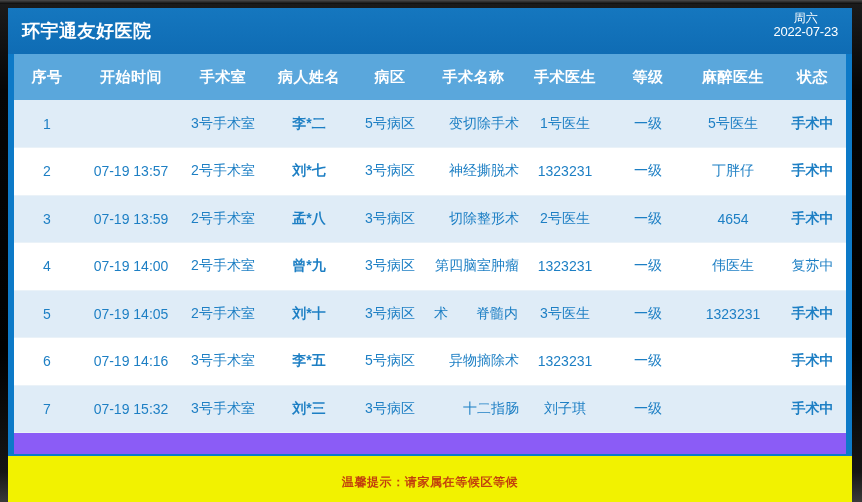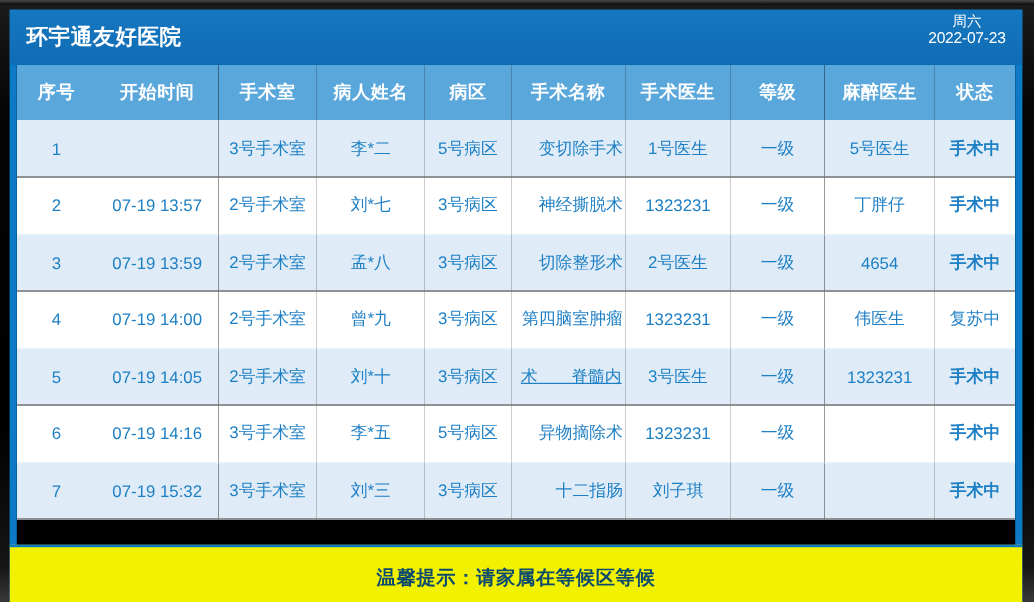--- a/index.html
+++ b/index.html
@@ -59,21 +59,21 @@
   #weekday-label { font-size: 12px; display:block; }
   #date-label { font-size: 13px; display:block; letter-spacing:-.2px; }
   #time-label { font-size: 26px; font-weight:500; letter-spacing:0px; }
 
   
   #table-wrap {
     flex: 1 1 auto;
     margin: 0 6px;
     display: flex;
     flex-direction: column;
-    background: #000000;
+    background: #8b5cf6;
     overflow: hidden;
   }
   table#surgery-table {
     width: 100%;
     border-collapse: collapse;
     table-layout: fixed;
   }
   #surgery-table thead th {
     background: #5aa7dc;
     color: #ffffff;
@@ -92,52 +92,52 @@
     white-space: nowrap;
     overflow: hidden;
     text-overflow: clip;
     border-bottom: 1px solid #eaf2f8;
   }
   #surgery-table tbody tr:nth-child(odd) td { background: #dfecf7; }
   #surgery-table tbody tr:nth-child(even) td { background: #ffffff; }
   td.status-operating { color: #e8192c; font-weight: bold; }
   td.status-recovery  { color: #22a63b; font-weight: normal; }
   td.cell-index { color:#3a8fcc; }
-  td.cell-name  { font-weight: normal; }
+  td.cell-name  { font-weight: bold; }
   td.cell-op-name { padding: 0 2px; }
 
   
   col.c0 { width: 66px; }   
   col.c1 { width: 102px; }  
   col.c2 { width: 82px; }   
   col.c3 { width: 90px; }   
   col.c4 { width: 72px; }   
   col.c5 { width: 95px; }   
   col.c6 { width: 88px; }   
   col.c7 { width: 78px; }   
   col.c8 { width: 92px; }   
   col.c9 { width: 67px; }   
 
   
   .op-marquee {
     display:block; width:100%;
     overflow:hidden; white-space:nowrap;
     text-align:right;
   }
-  .op-marquee.shifted { text-align:left; padding-left:6px;text-decoration:underline; }
+  .op-marquee.shifted { text-align:left; padding-left:6px; }
 
   
   #footer-notice {
     flex: 0 0 54px;
     background: #f2f200;
     display:flex; align-items:center; justify-content:center;
     border-top: 2px solid #0d7ac8;
   }
   #notice-text {
-    color:#0c4a6e; font-size:16px; font-weight:bold;
+    color:#c2410c; font-size:12px; font-weight:bold;
     letter-spacing:.6px;
   }
 </style>
 </head>
 <body>
 
 <div id="screen-bezel">
   <div id="bezel-highlight"></div>
 
   <div id="app-frame">

